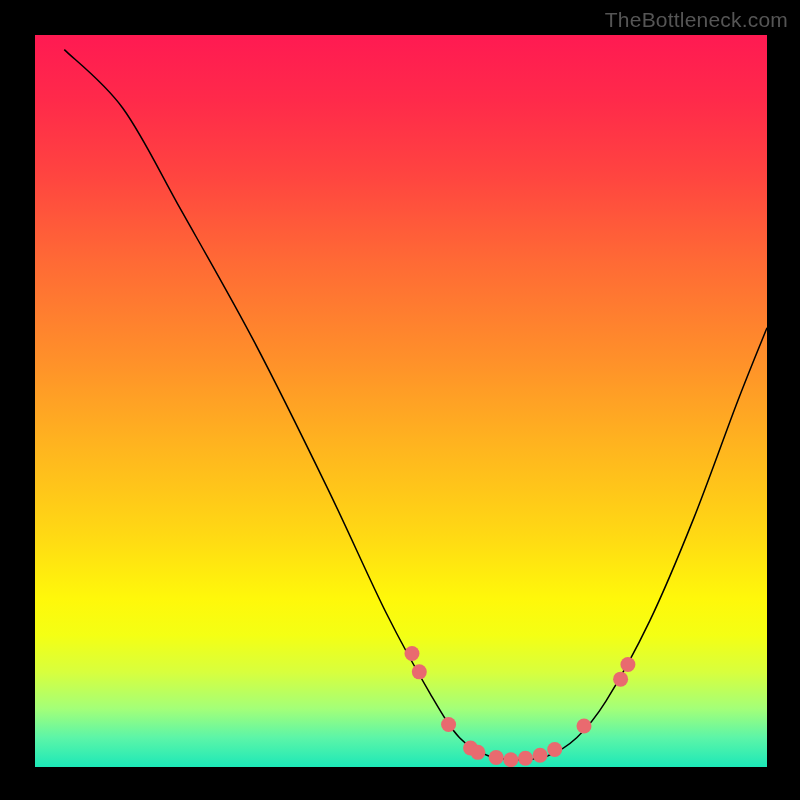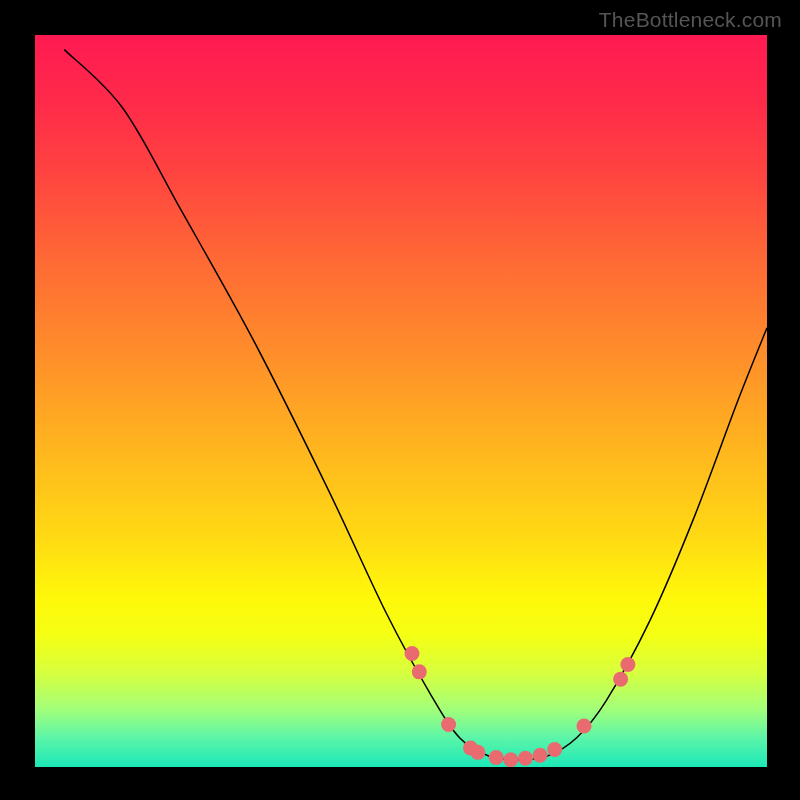--- a/index.html
+++ b/index.html
@@ -13,21 +13,21 @@
   }
   .container {
     position: relative;
     width: 800px;
     height: 800px;
     background: #000;
   }
   .watermark {
     position: absolute;
     top: 8px;
-    right: 18px;
+    right: 12px;
     color: #555555;
     font-size: 21px;
     font-weight: 500;
     z-index: 10;
     letter-spacing: 0.2px;
   }
   .plot-area {
     position: absolute;
     left: 35px;
     top: 35px;

